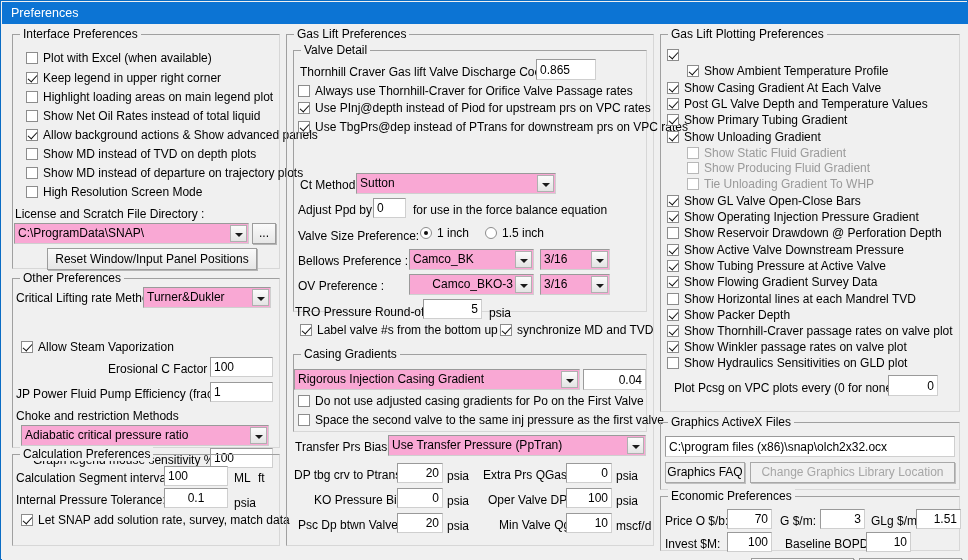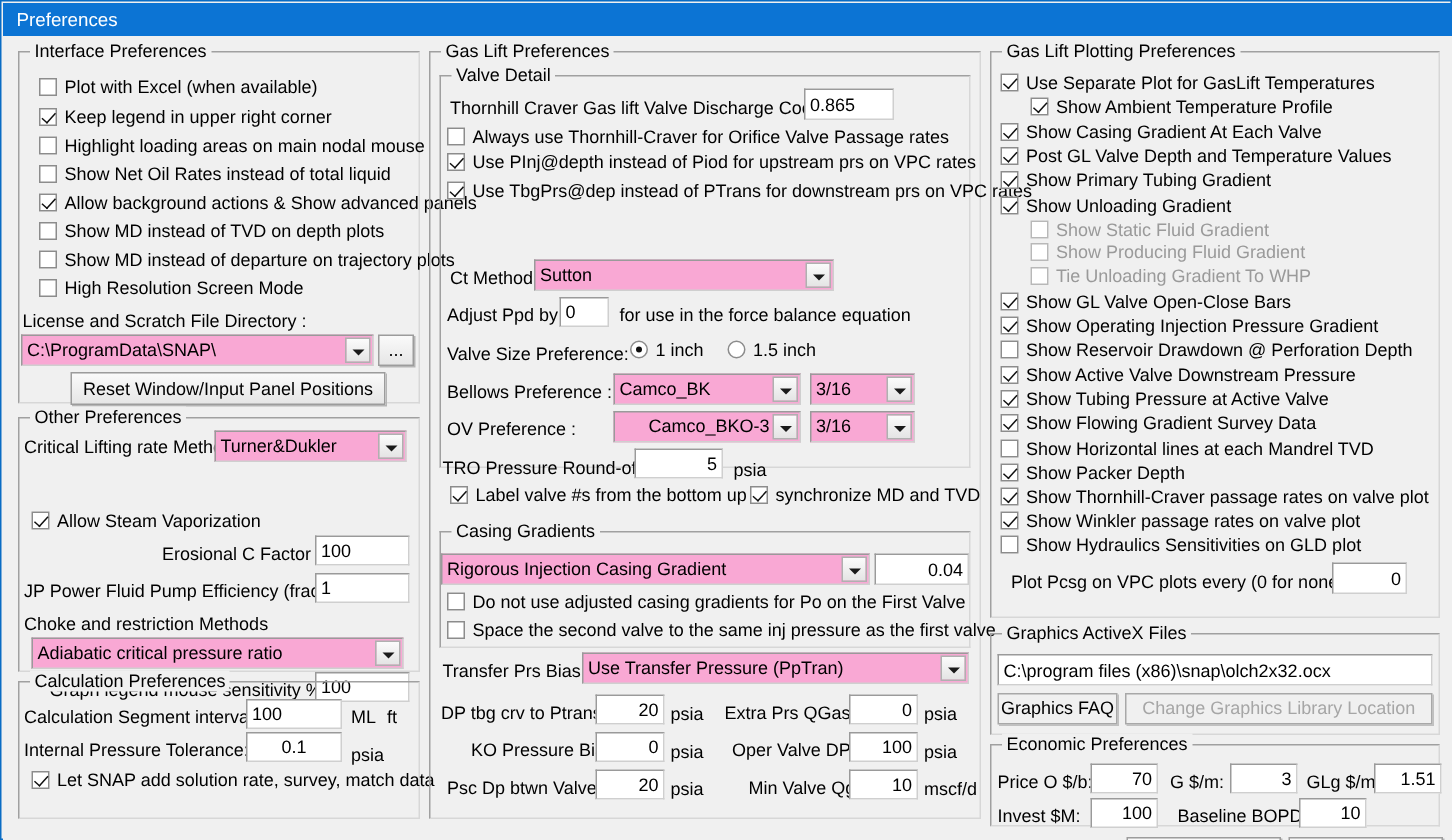--- a/index.html
+++ b/index.html
@@ -209,21 +209,21 @@
       <div class="glabel">Interface Preferences</div>
     </div>
 
     <div class="cb" style="left:24px; top:26px;">
       <span class="box"></span><span>Plot with Excel (when available)</span>
     </div>
     <div class="cb checked" style="left:24px; top:46px;">
       <span class="box"></span><span>Keep legend in upper right corner</span>
     </div>
     <div class="cb" style="left:24px; top:65px;">
-      <span class="box"></span><span>Highlight loading areas on main nodal mouse</span>
+      <span class="box"></span><span>Highlight loading areas on main legend plot</span>
     </div>
     <div class="cb" style="left:24px; top:84px;">
       <span class="box"></span><span>Show Net Oil Rates instead of total liquid</span>
     </div>
     <div class="cb checked" style="left:24px; top:103px;">
       <span class="box"></span><span>Allow background actions &amp; Show advanced panels</span>
     </div>
     <div class="cb" style="left:24px; top:122px;">
       <span class="box"></span><span>Show MD instead of TVD on depth plots</span>
     </div>
@@ -404,21 +404,21 @@
     <div class="unit" style="left:445px; top:494px;">psia</div>
     <div class="lbl" style="left:497px; top:493px;">Min Valve Qg:</div>
     <div class="tf right" style="left:564px; top:489px; width:46px; height:20px; line-height:19px;">10</div>
     <div class="unit" style="left:614px; top:494px;">mscf/d</div>
 
     <div class="group" style="left:658px; top:10px; width:300px; height:378px;">
       <div class="glabel">Gas Lift Plotting Preferences</div>
     </div>
 
     <div class="cb checked" style="left:665px; top:23px;">
-      <span class="box"></span><span>Use Separate Plot for GasLift Temperatures</span>
+      <span class="box"></span>
     </div>
     <div class="cb checked" style="left:685px; top:39px;">
       <span class="box"></span><span>Show Ambient Temperature Profile</span>
     </div>
     <div class="cb checked" style="left:665px; top:56px;">
       <span class="box"></span><span>Show Casing Gradient At Each Valve</span>
     </div>
     <div class="cb checked" style="left:665px; top:72px;">
       <span class="box"></span><span>Post GL Valve Depth and Temperature Values</span>
     </div>

